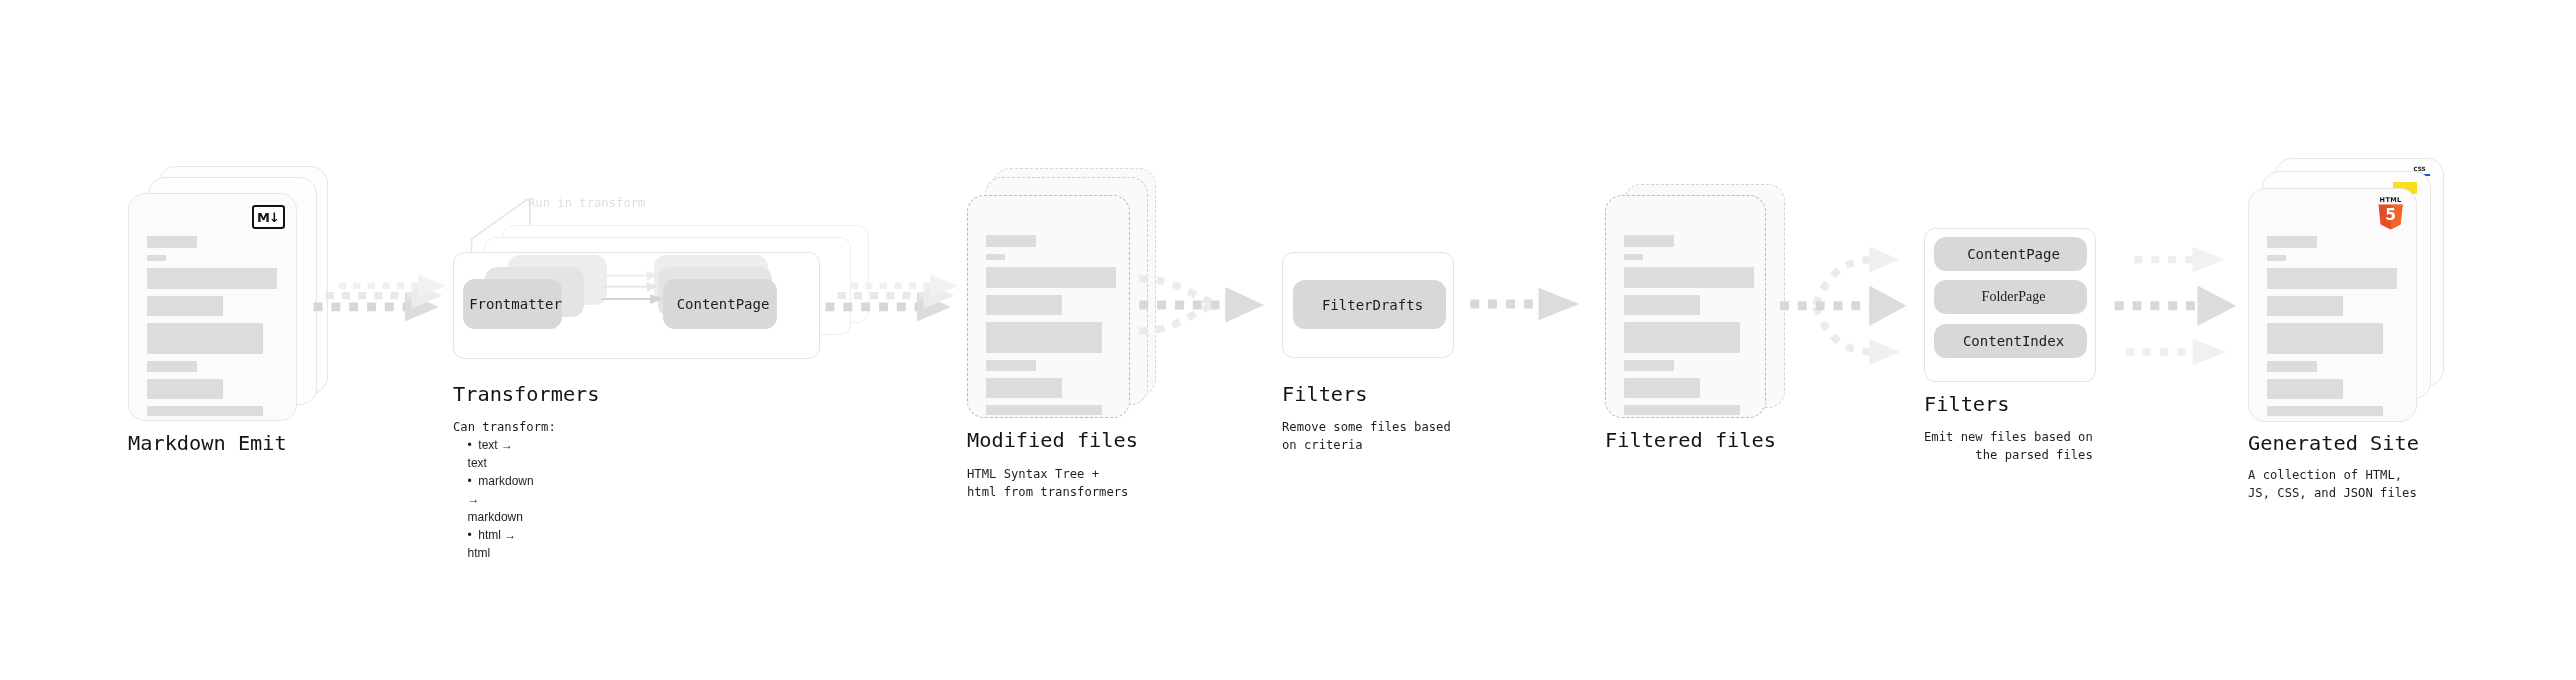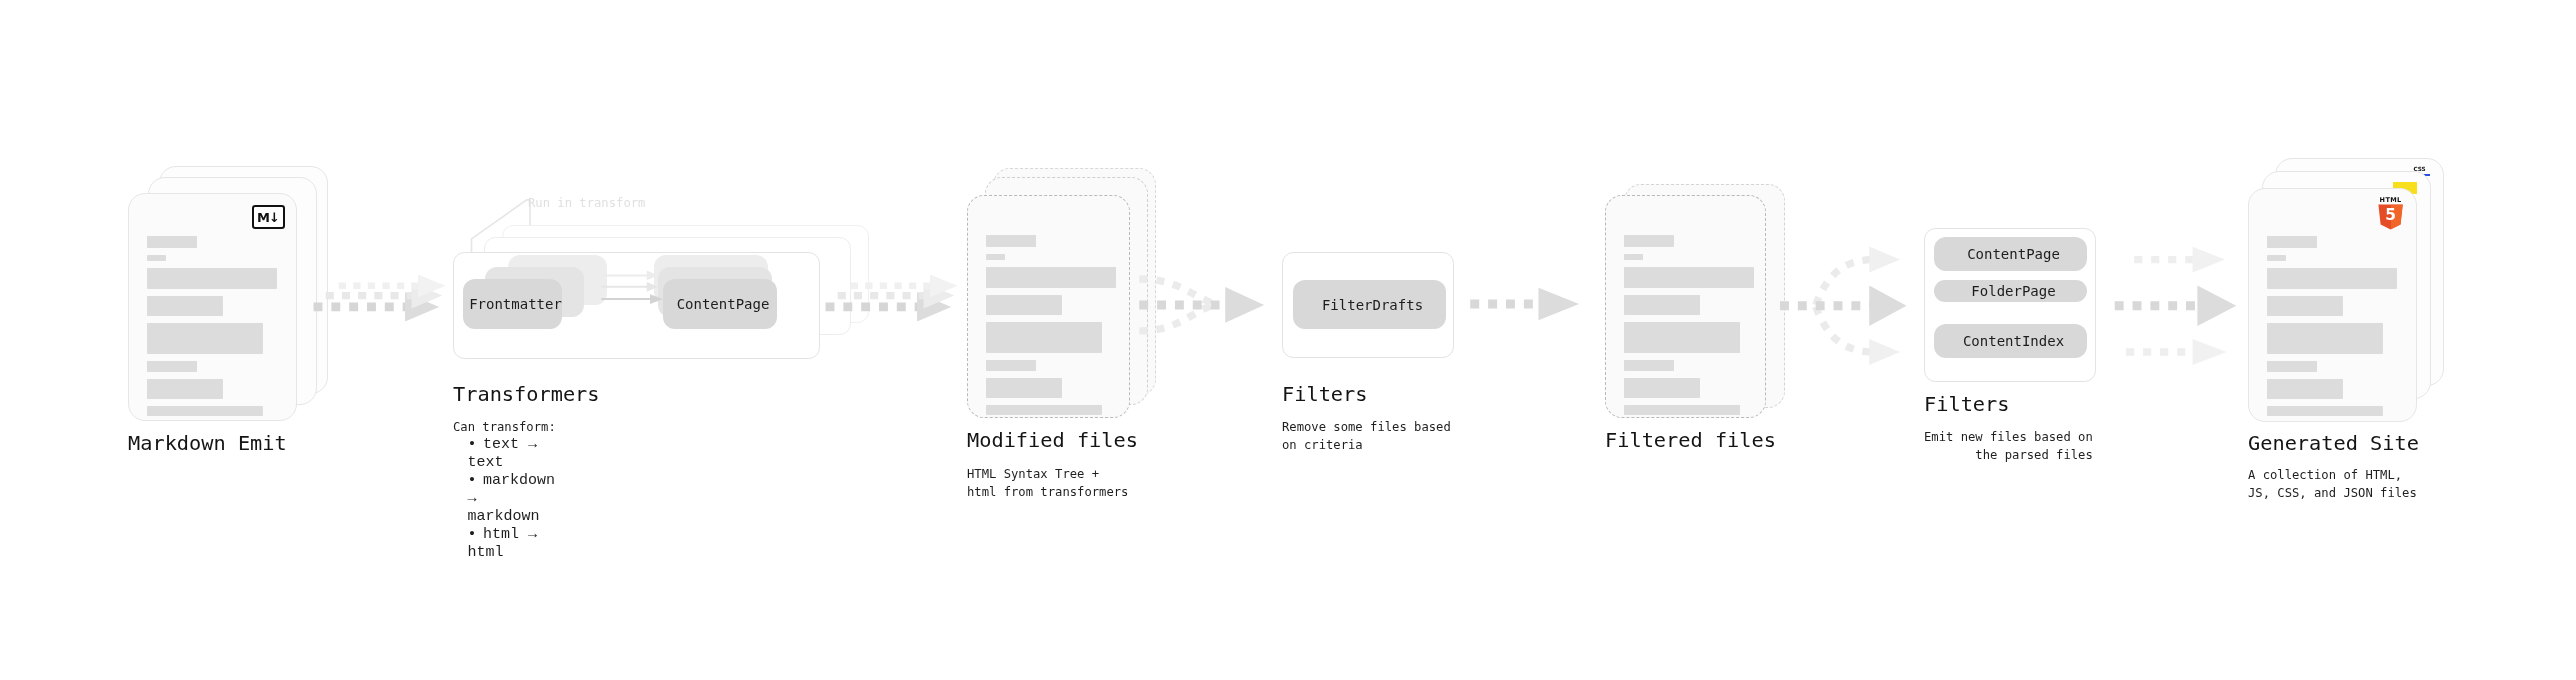--- a/index.html
+++ b/index.html
@@ -134,22 +134,22 @@
   .subtitle {
     position: absolute;
     font-family: "DejaVu Sans Mono", "Liberation Mono", monospace;
     font-size: 12.2px;
     line-height: 18px;
     color: #1f1f1f;
     white-space: pre;
   }
   .sublist {
     position: absolute;
-    font-family: Liberation Mono, monospace;
-    font-size: 15px;
+    font-family: Liberation Sans, sans-serif;
+    font-size: 12px;
     line-height: 18px;
     color: #1f1f1f;
   }
   .sublist ul { margin: 0; padding-left: 14.6px; list-style: none; }
   .sublist li::before { content: "\2022"; margin-right: 6.5px; }
 
   .parallel-label {
     position: absolute;
     font-family: "DejaVu Sans Mono", "Liberation Mono", monospace;
     font-size: 12.2px;
@@ -312,21 +312,21 @@
       <path d="M44,92 C60,134 82,148 118,148" fill="none" stroke="#ebebeb" stroke-width="9" stroke-dasharray="10 11"></path>
       <polygon points="110,132 148,148 110,164" fill="#f0f0f0"></polygon>
       <line x1="0" y1="91" x2="112" y2="91" stroke="#d8d8d8" stroke-width="11" stroke-dasharray="11 11"></line>
       <polygon points="110,66 156,91 110,116" fill="#dcdcdc"></polygon>
     </g>
   </svg>
 
   <div class="node">
     <div class="groupbox" style="left:1924px; top:228px; width:172px; height:154px;"></div>
     <div class="chip" style="left:1934px; top:237px; width:153px; height:34px;">ContentPage</div>
-    <div class="chip" style="left:1934px; top:280px; width:153px; height:22px;">FolderPage</div>
+    <div class="chip" style="left:1934px; top:280px; width:153px; height:34px;font-family:Liberation Serif, serif;">FolderPage</div>
     <div class="chip" style="left:1934px; top:324px; width:153px; height:34px;">ContentIndex</div>
     <div class="title" style="left:1924px; top:392px;">Filters</div>
     <div class="subtitle" style="left:1924px; top:428px;text-align:right;">Emit new files based on
 the parsed files</div>
   </div>
 
   <svg class="arrowsvg" style="left:2105px; top:232px;" width="154" height="146" viewBox="0 0 190 180">
     <g>
       <line x1="36" y1="34" x2="112" y2="34" stroke="#eeeeee" stroke-width="9" stroke-dasharray="10 11"></line>
       <polygon points="108,18 148,34 108,50" fill="#f1f1f1"></polygon>

